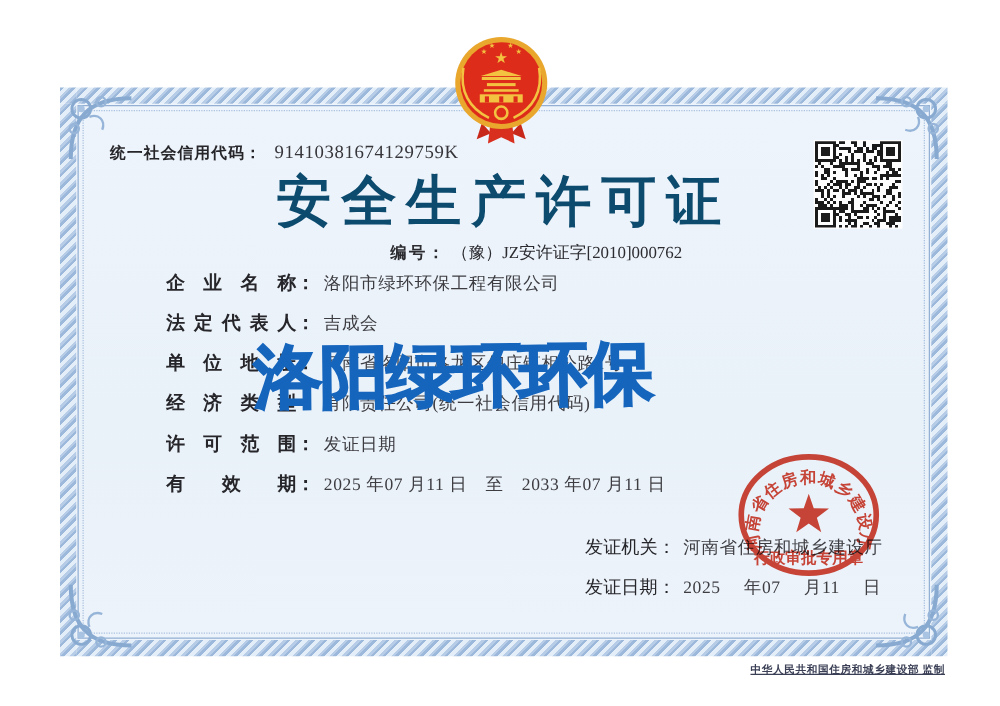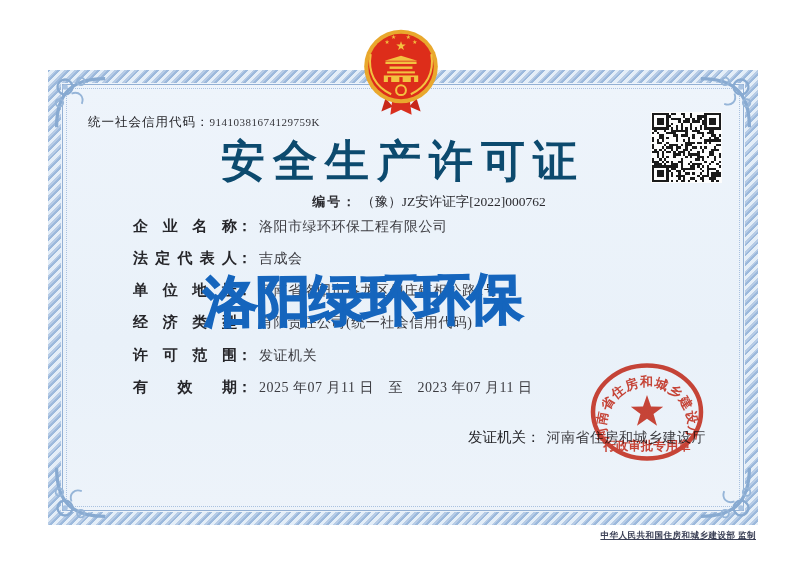--- a/index.html
+++ b/index.html
@@ -22,22 +22,22 @@
   .corner{position:absolute; width:56px; height:56px; z-index:3;}
   .corner svg{display:block;}
   #corner-tl{left:-10px; top:-10px;}
   #corner-tr{right:-10px; top:-10px; transform:rotate(90deg);}
   #corner-br{right:-10px; bottom:-10px; transform:rotate(180deg);}
   #corner-bl{left:-10px; bottom:-10px; transform:rotate(270deg);}
 
   
   .abs{position:absolute;}
   #credit-row{left:88px; top:114px; font-size:12.5px; color:#26262a; z-index:4;}
-  #credit-row .lab{font-weight:400; letter-spacing:1px;text-align:right;}
-  #credit-row .val{font-family:"Liberation Serif",serif; font-size:11px; color:#35353a; letter-spacing:0.5px;}
+  #credit-row .lab{font-weight:700; letter-spacing:1px;text-align:right;}
+  #credit-row .val{font-family:"Liberation Serif",serif; font-size:15px; color:#35353a; margin-left:10px; letter-spacing:0.5px;}
 
   #title{
     left:48px; width:710px; top:132px; text-align:center;
     font-size:44px; font-weight:700; letter-spacing:8px;
     color:#0c4a6e; z-index:4; font-family:"Liberation Sans",sans-serif;
   }
 
   #serial-row{
     left:48px; width:710px; top:193px; text-align:center; z-index:4;
     transform:translateX(26px); font-size:13px; color:#2b2b30;
@@ -150,21 +150,21 @@
     </svg>
   </div>
 
   <div class="abs" id="credit-row">
     <span class="lab">统一社会信用代码：</span><span class="val">91410381674129759K</span>
   </div>
 
   <div class="abs" id="title">安全生产许可证</div>
 
   <div class="abs" id="serial-row">
-    <span class="lab">编号：</span><span class="val">（豫）JZ安许证字[2022]000762</span>
+    <span class="lab">编号：</span><span class="val">（豫）JZ安许证字[2010]000762</span>
   </div>
 
   <div class="field-row" style="top:217px">
     <span class="flabel">
         <span>企</span>
         <span>业</span>
         <span>名</span>
         <span>称</span>
       </span><span class="fcolon">：</span><span class="fvalue">洛阳市绿环环保工程有限公司</span>
   </div>
@@ -192,32 +192,35 @@
         <span>类</span>
         <span>型</span>
       </span><span class="fcolon">：</span><span class="fvalue">有限责任公司(统一社会信用代码)</span>
   </div>
   <div class="field-row" style="top:346px">
     <span class="flabel">
         <span>许</span>
         <span>可</span>
         <span>范</span>
         <span>围</span>
-      </span><span class="fcolon">：</span><span class="fvalue">发证机关</span>
+      </span><span class="fcolon">：</span><span class="fvalue">发证日期</span>
   </div>
   <div class="field-row" style="top:378px">
     <span class="flabel">
         <span>有</span>
         <span>效</span>
         <span>期</span>
-      </span><span class="fcolon">：</span><span class="fvalue">2025 年07 月11 日　至　2023 年07 月11 日</span>
+      </span><span class="fcolon">：</span><span class="fvalue">2025 年07 月11 日　至　2033 年07 月11 日</span>
   </div>
 
   <div class="issue-row" style="top:428px">
     <span class="lab">发证机关：</span><span class="val">河南省住房和城乡建设厅</span>
+  </div>
+  <div class="issue-row" style="top:460px">
+    <span class="lab">发证日期：</span><span class="val">2025 　年07 　月11 　日</span>
   </div>
 
   <div class="abs" id="qr">
     <svg viewBox="0 0 29 29">
         <rect x="0" y="0" width="1" height="1" fill="#1b1b1b"></rect>
         <rect x="1" y="0" width="1" height="1" fill="#1b1b1b"></rect>
         <rect x="2" y="0" width="1" height="1" fill="#1b1b1b"></rect>
         <rect x="3" y="0" width="1" height="1" fill="#1b1b1b"></rect>
         <rect x="4" y="0" width="1" height="1" fill="#1b1b1b"></rect>
         <rect x="5" y="0" width="1" height="1" fill="#1b1b1b"></rect>

